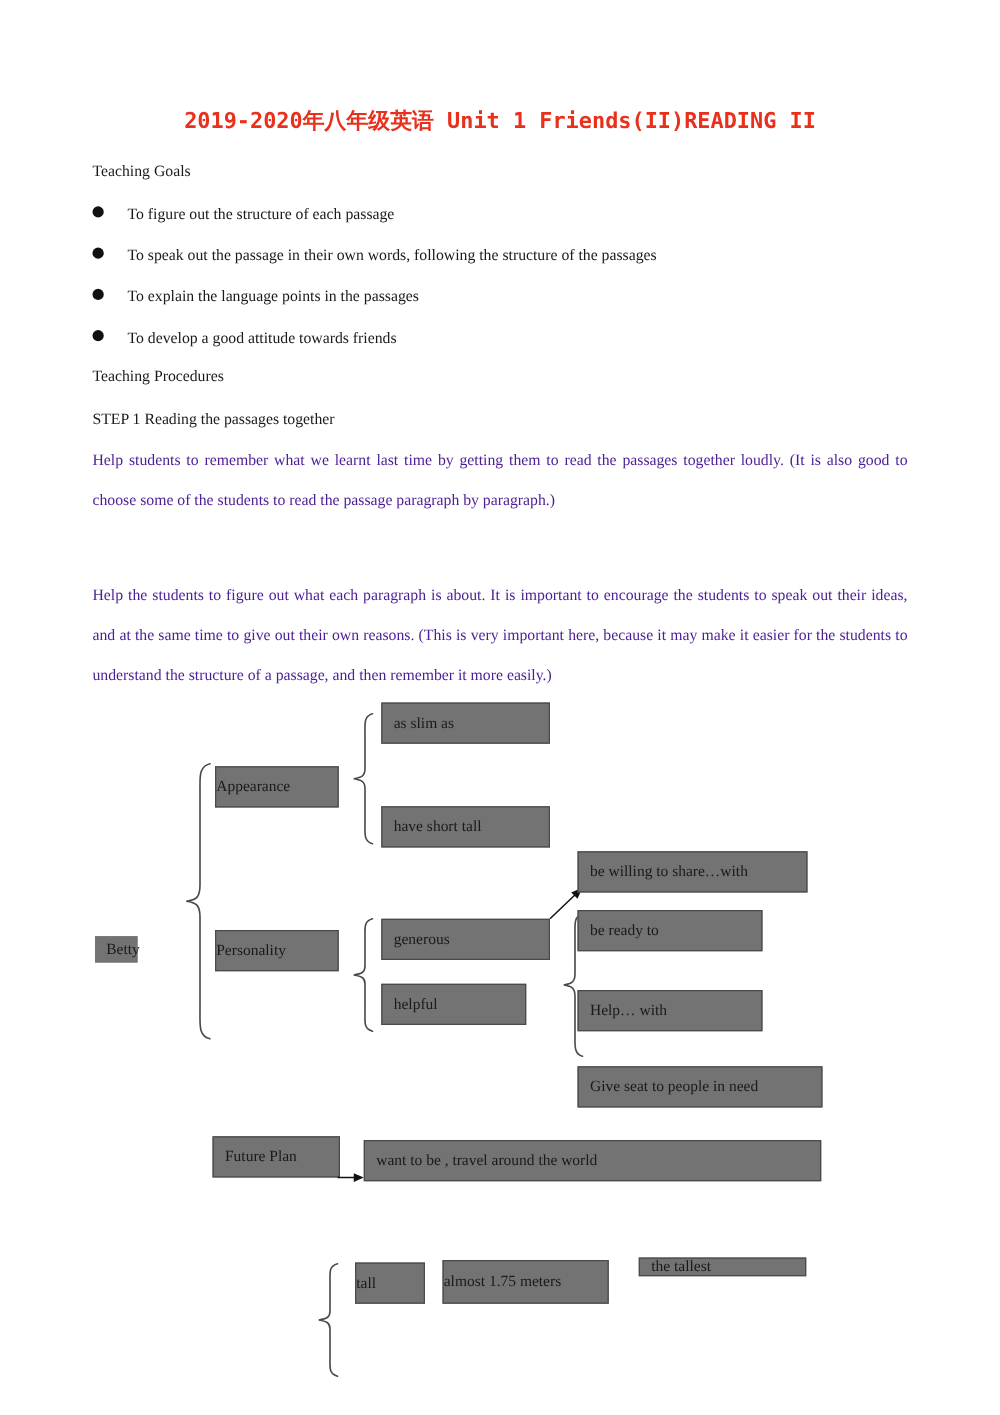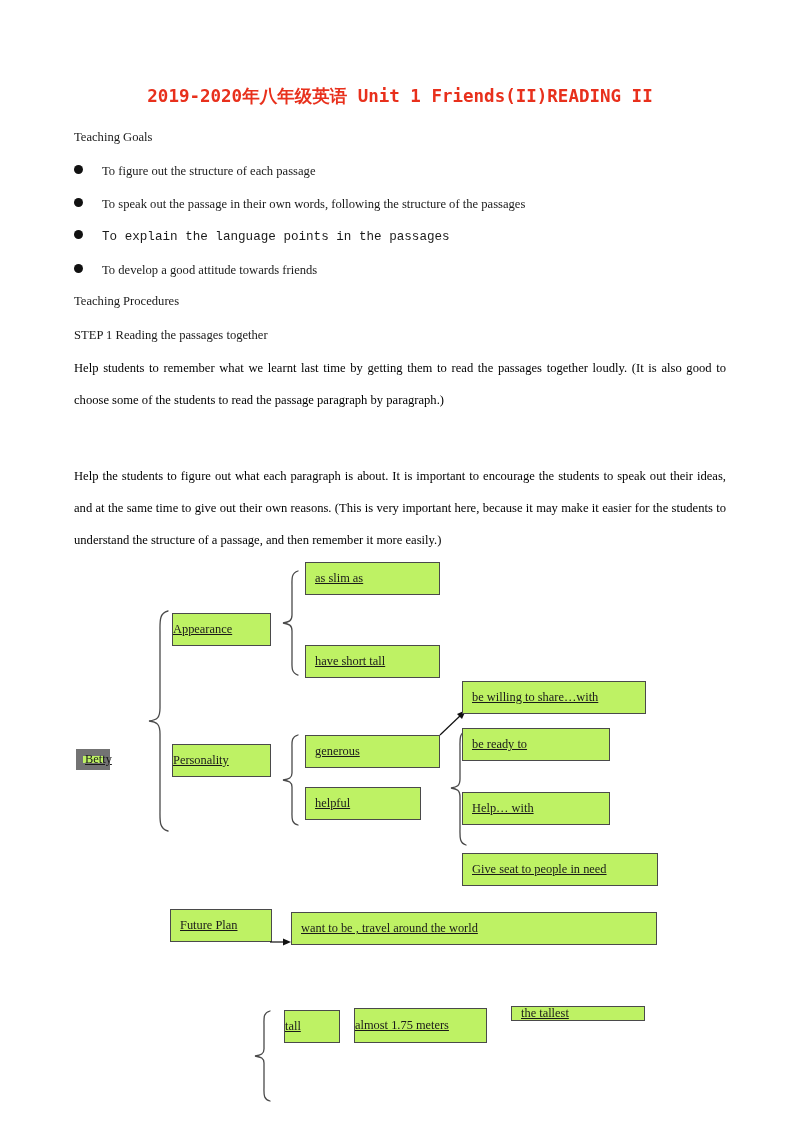--- a/index.html
+++ b/index.html
@@ -38,21 +38,21 @@
     white-space: nowrap;
   }
   .para {
     position: absolute;
     left: 74px;
     width: 652px;
     font-size: 12.6px;
     line-height: 2.55;
     text-align: justify;
     text-justify: inter-word;
-    color: #000000;
+    color: #4c1d95;
   }
   .line-single {
     position: absolute;
     left: 74px;
     font-size: 12.6px;
     color: #1a1a1a;
     white-space: nowrap;
   }
 
   
@@ -74,27 +74,26 @@
     vertical-align: 1px;
     margin-right: 19px;
   }
   .bullet-text {
     display: inline;
   }
   .node {
     position: absolute;
     box-sizing: border-box;
     border: 1.4px solid #4a4a4a;
-    background: #bef264;
+    background: #737373;
     font-size: 12.4px;
     color: #1a1a1a;
     display: flex;
     align-items: center;
     white-space: nowrap;
-    text-decoration: underline;
   }
   .node > span { padding-left: 9px; }
   .node.center > span {
     padding-left: 0;
     width: 100%;
     text-align: left;
   }
   .node.thin {
     border: 7px solid #737373;
     font-size: 12.4px;
@@ -121,21 +120,21 @@
   <div class="line-single" style="top:130px;">Teaching Goals</div>
 
   <div class="bullet-row" style="top:164px;">
     <span class="bullet-dot"></span><span class="bullet-text">To figure out the structure of each passage</span>
   </div>
 
   <div class="bullet-row" style="top:197px;">
     <span class="bullet-dot"></span><span class="bullet-text">To speak out the passage in their own words, following the structure of the passages</span>
   </div>
 
-  <div class="bullet-row" style="top:230px;font-family:Liberation Mono, monospace;">
+  <div class="bullet-row" style="top:230px;">
     <span class="bullet-dot"></span><span class="bullet-text">To explain the language points in the passages</span>
   </div>
 
   <div class="bullet-row" style="top:263px;">
     <span class="bullet-dot"></span><span class="bullet-text">To develop a good attitude towards friends</span>
   </div>
 
   <div class="line-single" style="top:294px;">Teaching Procedures</div>
 
   <div class="line-single" style="top:328px;">STEP 1 Reading the passages together</div>

